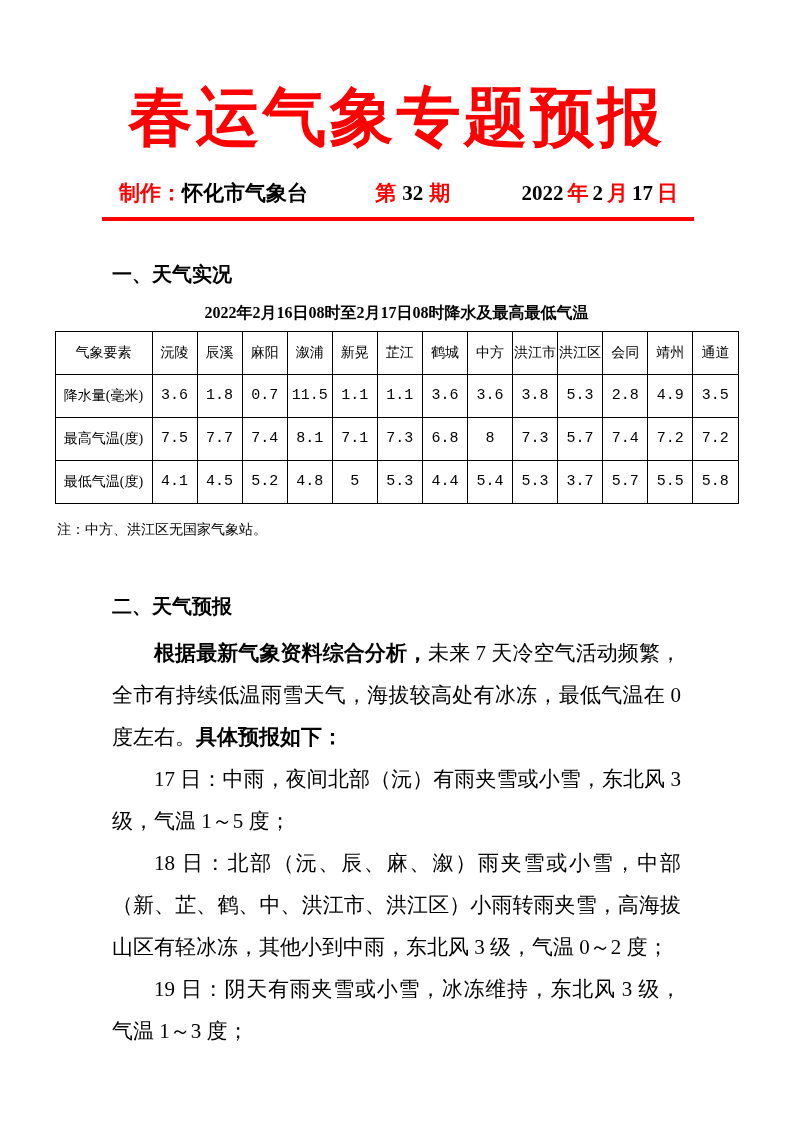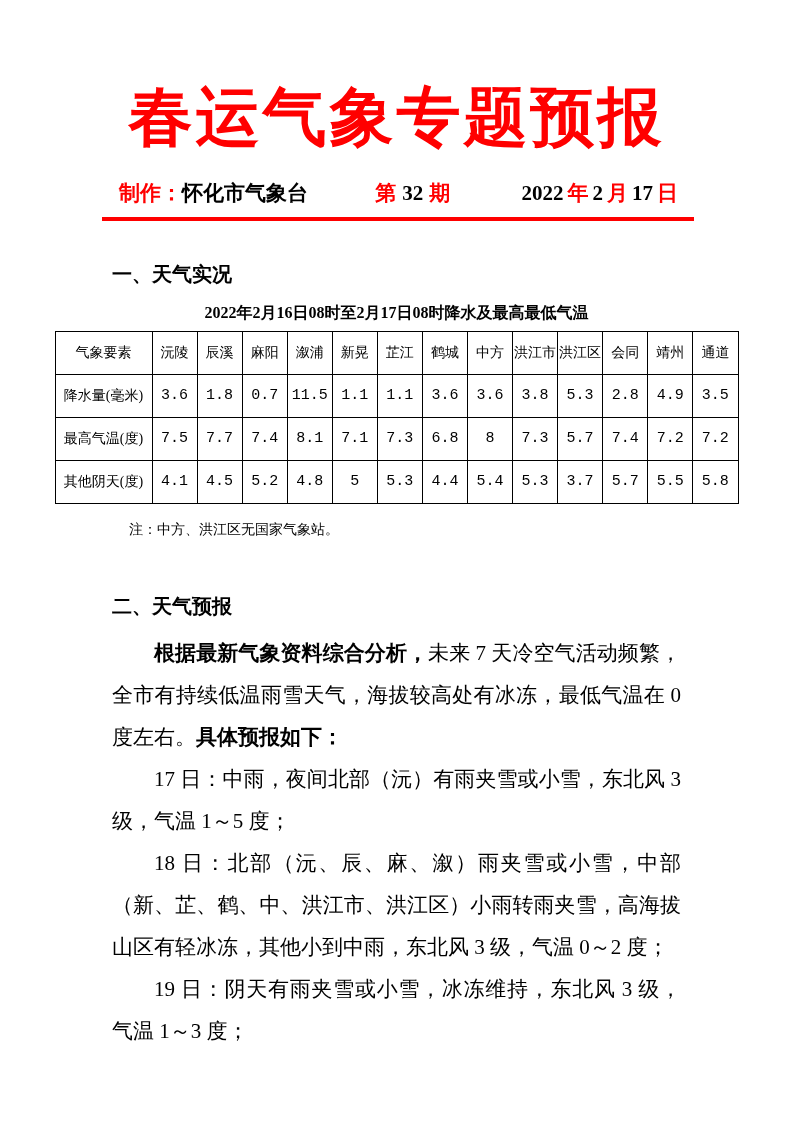--- a/index.html
+++ b/index.html
@@ -63,21 +63,21 @@
     height: 29px;
     text-align: center;
     vertical-align: middle;
     font-size: 14px;
     padding: 12px 1px;
     overflow: hidden;
   }
   table.weather td.num { font-size: 15px; font-family: Liberation Mono, monospace; }
   table.weather col.label-col { width: 97px; }
   .table-note {
-    margin: 17px 0 0 112px;
+    margin: 17px 0 0 40px;
     font-size: 14px;
   }
   .heading-2 { margin-top: 54px; }
   .body-text {
     margin: 12px 95px 0 95px;
     font-size: 21px;
     line-height: 42px;
     text-align: justify;
   }
   .body-text p {
@@ -158,21 +158,21 @@
           <td class="num">7.3</td>
           <td class="num">6.8</td>
           <td class="num">8</td>
           <td class="num">7.3</td>
           <td class="num">5.7</td>
           <td class="num">7.4</td>
           <td class="num">7.2</td>
           <td class="num">7.2</td>
         </tr>
         <tr>
-          <td>其他阴天(度)</td>
+          <td>最低气温(度)</td>
           <td class="num">4.1</td>
           <td class="num">4.5</td>
           <td class="num">5.2</td>
           <td class="num">4.8</td>
           <td class="num">5</td>
           <td class="num">5.3</td>
           <td class="num">4.4</td>
           <td class="num">5.4</td>
           <td class="num">5.3</td>
           <td class="num">3.7</td>

